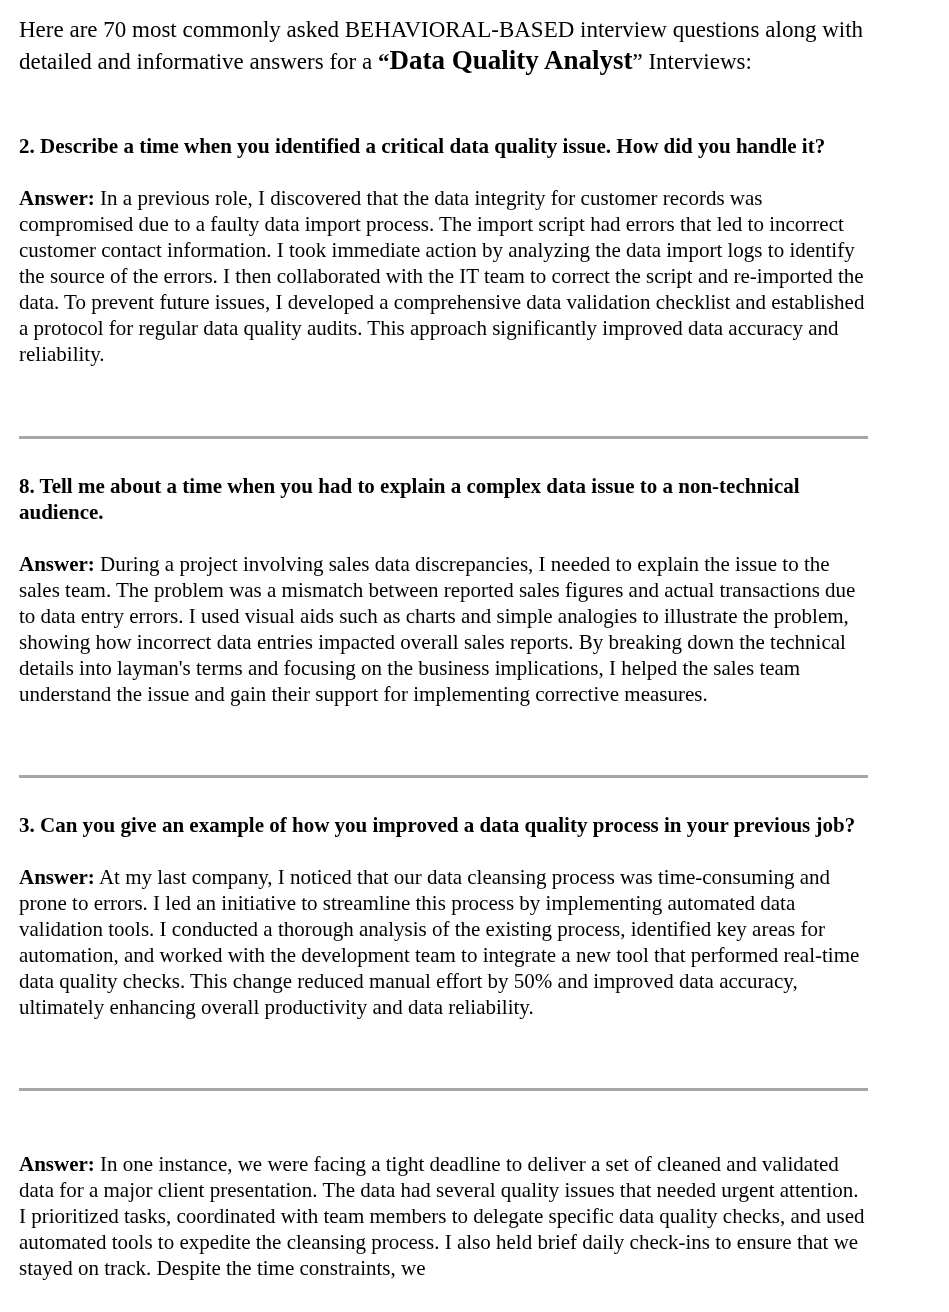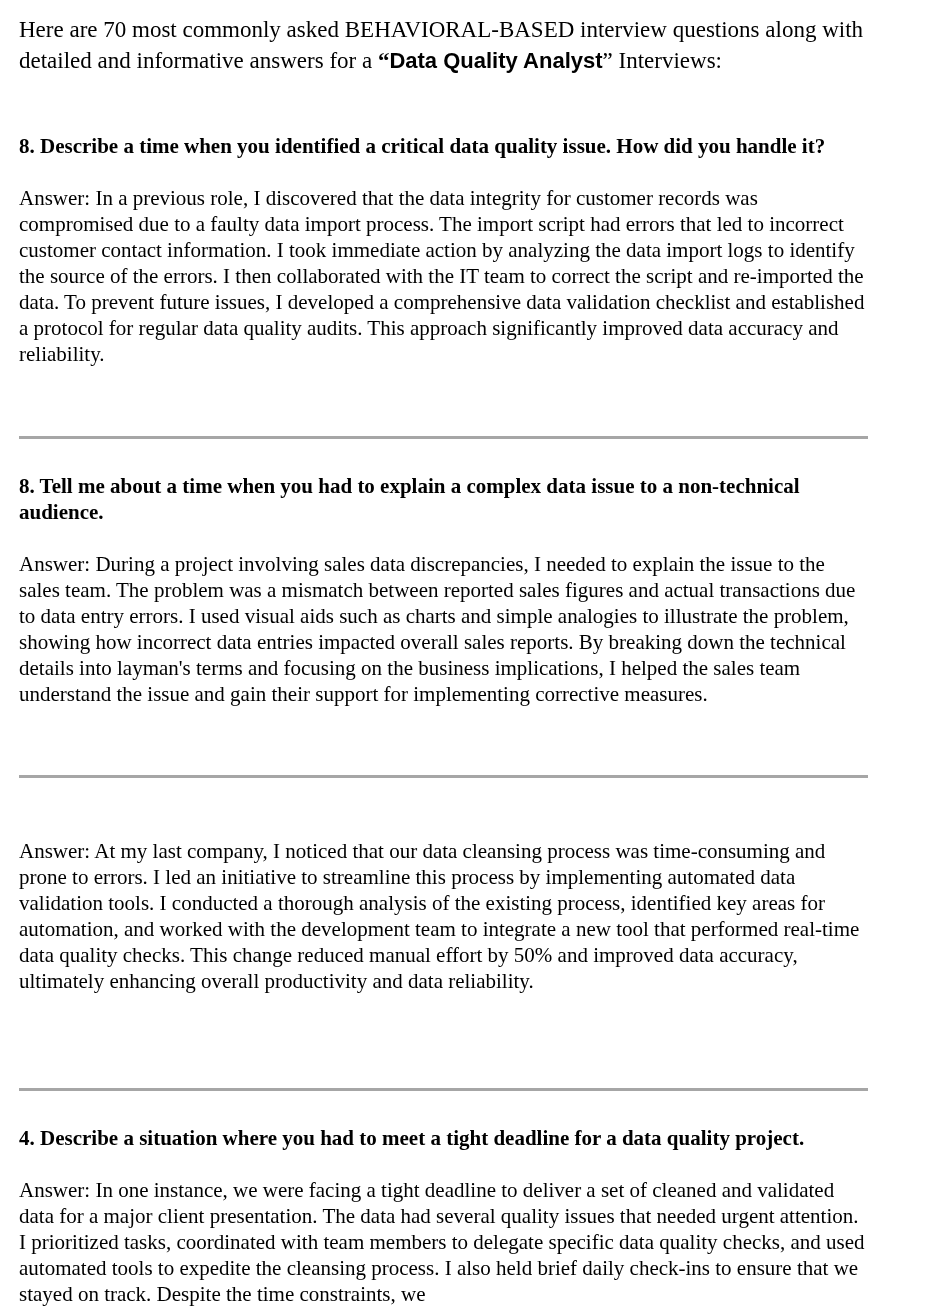--- a/index.html
+++ b/index.html
@@ -2,47 +2,47 @@
 <html><head>
 <meta charset="utf-8">
 <style>
   html, body { margin: 0; padding: 0; background: #ffffff; }
   body {
     width: 949px; height: 1312px; overflow: hidden; position: relative;
     font-family: "Liberation Serif", serif; color: #000;
   }
   .page { position: absolute; left: 19px; top: 14px; width: 850px; }
   .intro { font-size: 23px; line-height: 31px; margin: 0; }
-  .intro .brand { font-family: Liberation Sans, sans-serif; font-weight: bold; font-size: 22px; margin-top: 22px; }
+  .intro .brand { font-family: Liberation Serif, serif; font-weight: bold; font-size: 27px; margin-top: 22px; }
   .qa { position: absolute; left: 19px; width: 850px; }
   .question { font-weight: bold; font-size: 21px; line-height: 26px; margin: 0; }
   .answer { font-size: 21px; line-height: 26px; margin: 26px 0 0 0; }
-  .answer .label { font-weight: normal; }
+  .answer .label { font-weight: bold; }
   .divider { position: absolute; left: 19px; width: 849px; height: 3px; background: #a6a6a6; }
 </style>
 </head>
 <body>
 
 <div class="page">
   <p class="intro"><span>Here are 70 most commonly asked BEHAVIORAL-BASED interview questions along with detailed and informative answers for a </span><b>“</b><span class="brand">Data Quality Analyst</span><span>”</span><span> Interviews:</span></p>
 </div>
 
 <div class="qa" style="top:133px;">
-  <p class="question">8. Describe a time when you identified a critical data quality issue. How did you handle it?</p>
+  <p class="question">2. Describe a time when you identified a critical data quality issue. How did you handle it?</p>
   <p class="answer"><span class="label">Answer:</span><span> In a previous role, I discovered that the data integrity for customer records was compromised due to a faulty data import process. The import script had errors that led to incorrect customer contact information. I took immediate action by analyzing the data import logs to identify the source of the errors. I then collaborated with the IT team to correct the script and re-imported the data. To prevent future issues, I developed a comprehensive data validation checklist and established a protocol for regular data quality audits. This approach significantly improved data accuracy and reliability.</span></p>
 </div>
 <div class="divider" style="top:436px;"></div>
 
 <div class="qa" style="top:473px;">
   <p class="question">8. Tell me about a time when you had to explain a complex data issue to a non-technical audience.</p>
   <p class="answer"><span class="label">Answer:</span><span> During a project involving sales data discrepancies, I needed to explain the issue to the sales team. The problem was a mismatch between reported sales figures and actual transactions due to data entry errors. I used visual aids such as charts and simple analogies to illustrate the problem, showing how incorrect data entries impacted overall sales reports. By breaking down the technical details into layman's terms and focusing on the business implications, I helped the sales team understand the issue and gain their support for implementing corrective measures.</span></p>
 </div>
 <div class="divider" style="top:775px;"></div>
 
 <div class="qa" style="top:812px;">
+  <p class="question">3. Can you give an example of how you improved a data quality process in your previous job?</p>
   <p class="answer"><span class="label">Answer:</span><span> At my last company, I noticed that our data cleansing process was time-consuming and prone to errors. I led an initiative to streamline this process by implementing automated data validation tools. I conducted a thorough analysis of the existing process, identified key areas for automation, and worked with the development team to integrate a new tool that performed real-time data quality checks. This change reduced manual effort by 50% and improved data accuracy, ultimately enhancing overall productivity and data reliability.</span></p>
 </div>
 <div class="divider" style="top:1088px;"></div>
 
 <div class="qa" style="top:1125px;">
-  <p class="question">4. Describe a situation where you had to meet a tight deadline for a data quality project.</p>
   <p class="answer"><span class="label">Answer:</span><span> In one instance, we were facing a tight deadline to deliver a set of cleaned and validated data for a major client presentation. The data had several quality issues that needed urgent attention. I prioritized tasks, coordinated with team members to delegate specific data quality checks, and used automated tools to expedite the cleansing process. I also held brief daily check-ins to ensure that we stayed on track. Despite the time constraints, we</span></p>
 </div>
 
 </body></html>

